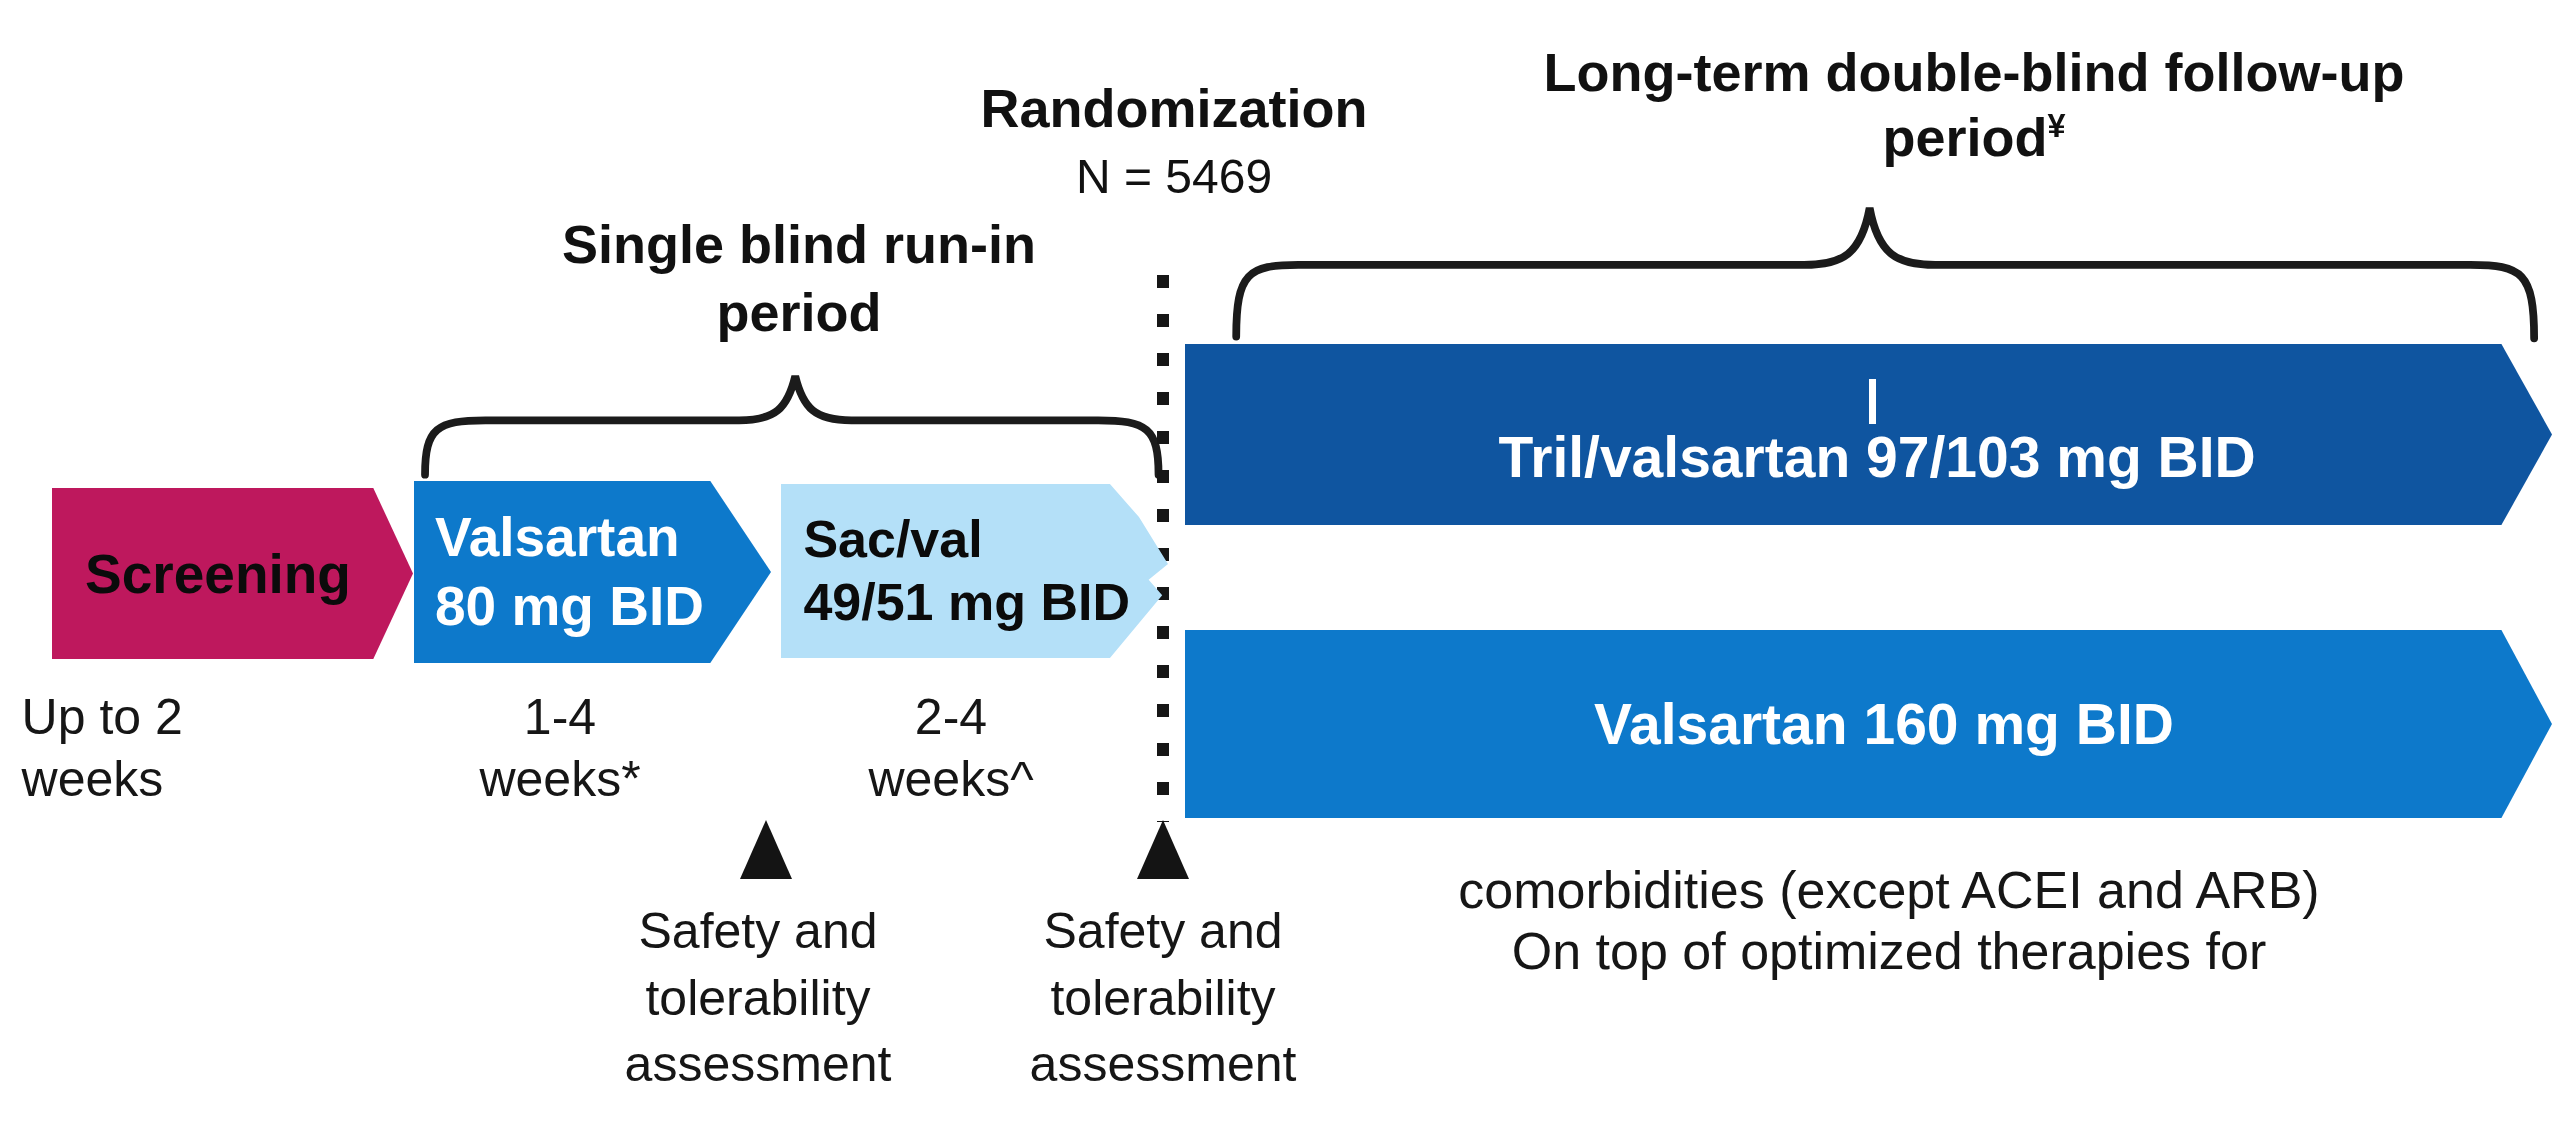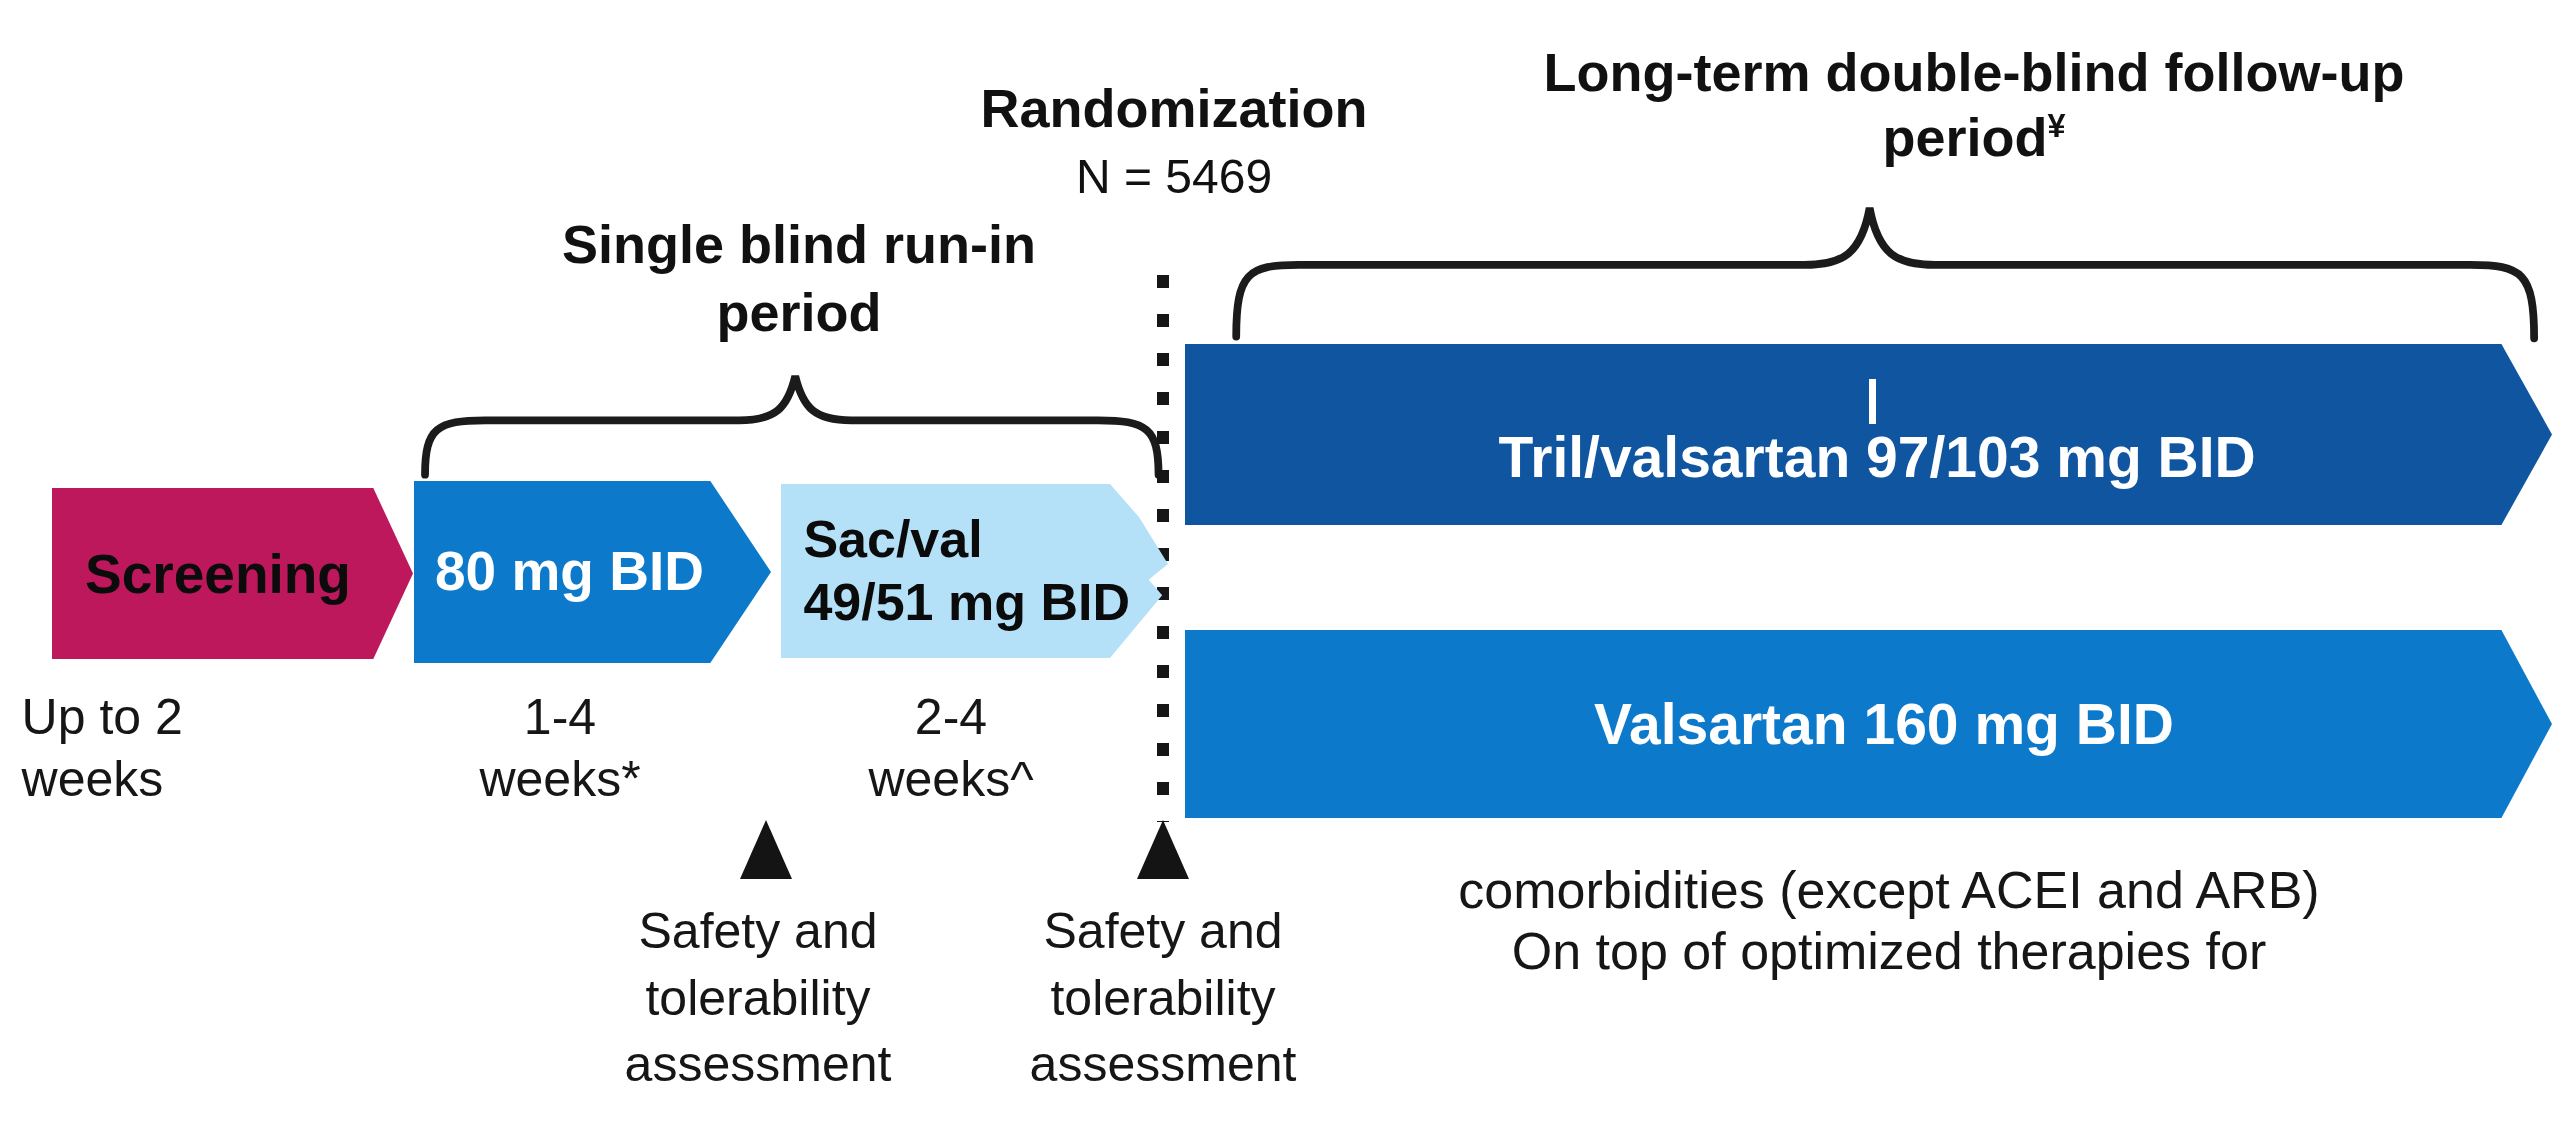--- a/index.html
+++ b/index.html
@@ -68,20 +68,21 @@
     <div class="heading-bold" style="line-height:1.25;">period</div>
   </div>
 
   <div class="dotted-line"></div>
 
   <div class="arrow screening-arrow clip-chevron-89" style="background: #be185d;">
     <div class="screening-label">Screening</div>
   </div>
 
   <div class="arrow v80-arrow clip-chevron-83" style="background: rgb(13, 121, 203);">
+    <div class="v80-label">Valsartan</div>
     <div class="v80-label">80 mg BID</div>
   </div>
 
   <div class="arrow sacval-arrow clip-ragged" style="background: rgb(180, 224, 248);">
     <div class="sacval-label">Sac/val</div>
     <div class="sacval-label" style="margin-top:-12px;">49/51 mg BID</div>
   </div>
 
   <div class="arrow arrow-row tril-arrow clip-chevron-96" style="background: rgb(15, 85, 160);">
     <span class="tick"></span>

